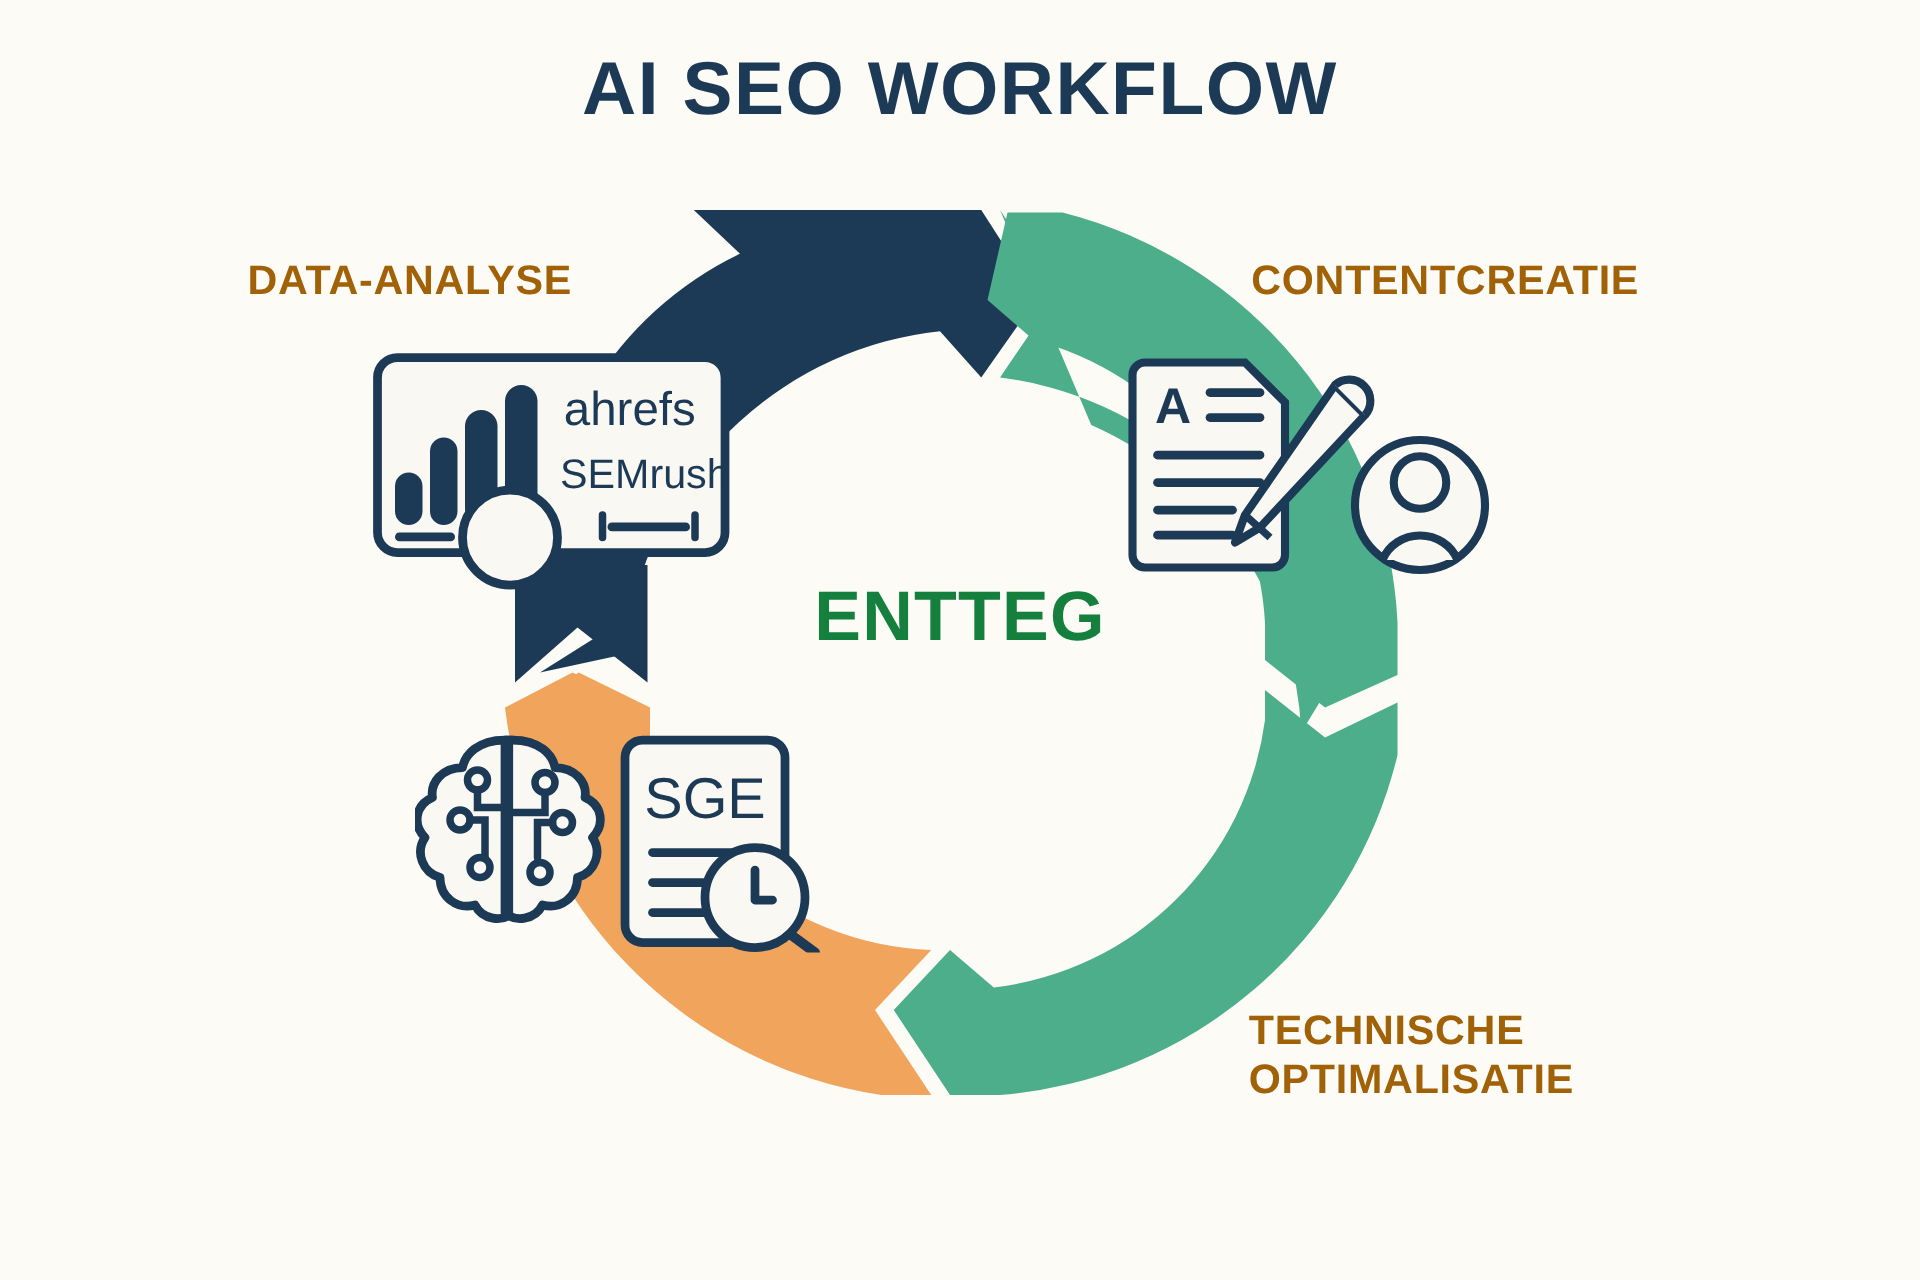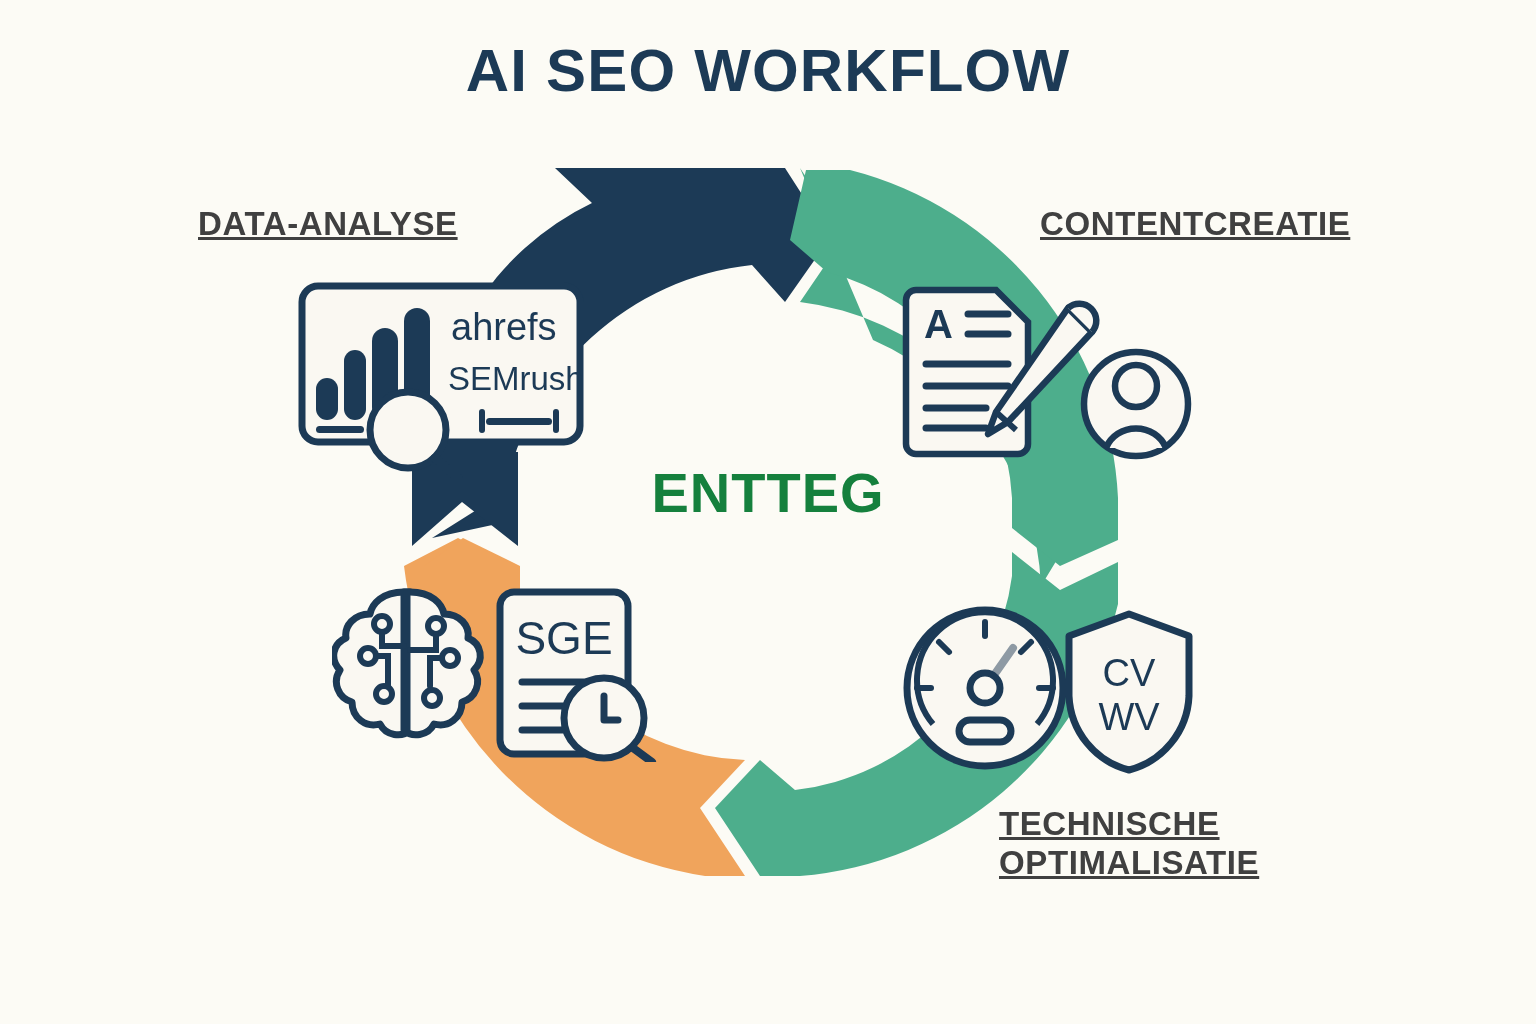--- a/index.html
+++ b/index.html
@@ -42,27 +42,26 @@
     font-size: 56px;
     font-weight: 700;
     letter-spacing: 1px;
     color: #15803d;
   }
   .qlabel {
     position: absolute;
     font-size: 33px;
     font-weight: 700;
     letter-spacing: 0.6px;
-    color: #404040;
+    color: #a16207;
     line-height: 1.17;
     white-space: pre-line;
-    text-decoration: underline;
   }
   .ql-tl { top: 205px; left: 198px; text-align: left; }
-  .ql-tr { top: 205px; left: 1040px; text-align: left; }
+  .ql-tr { top: 205px; left: 1001px; text-align: left; }
   .ql-bl { top: 805px; left: 205px; text-align: left; }
   .ql-br { top: 805px; left: 963px; text-align: left; margin-left: 36px; }
 
   .ring-svg {
     position: absolute;
     top: 0; left: 0;
     width: 1536px;
     height: 1024px;
     pointer-events: none;
   }
@@ -219,43 +218,20 @@
         </g>
 
         <g>
           <circle cx="240" cy="128" r="52" fill="#FAF8F2" stroke="#1C3A56" stroke-width="6.5"></circle>
           <circle cx="240" cy="110" r="21" fill="#FAF8F2" stroke="#1C3A56" stroke-width="6.5"></circle>
           <path d="M 210 172 a 32 30 0 0 1 60 0" fill="#FAF8F2" stroke="#1C3A56" stroke-width="6.5"></path>
         </g>
       </svg>
     </div>
 
-    <div class="icon-group ig-tech">
-      <svg width="290" height="180" viewBox="0 0 290 180">
-
-        <g>
-          <circle cx="82" cy="88" r="78" fill="#FAF8F2" stroke="#1C3A56" stroke-width="7"></circle>
-          <path d="M 30 124 a 68 68 0 1 1 104 0" fill="none" stroke="#1C3A56" stroke-width="6"></path>
-          <line x1="82" y1="22" x2="82" y2="36" stroke="#1C3A56" stroke-width="6" stroke-linecap="round"></line>
-          <line x1="36" y1="42" x2="46" y2="52" stroke="#1C3A56" stroke-width="6" stroke-linecap="round"></line>
-          <line x1="128" y1="42" x2="118" y2="52" stroke="#1C3A56" stroke-width="6" stroke-linecap="round"></line>
-          <line x1="14" y1="88" x2="28" y2="88" stroke="#1C3A56" stroke-width="6" stroke-linecap="round"></line>
-          <line x1="136" y1="88" x2="150" y2="88" stroke="#1C3A56" stroke-width="6" stroke-linecap="round"></line>
-          <line x1="82" y1="88" x2="110" y2="48" stroke="#8e9aa4" stroke-width="8" stroke-linecap="round"></line>
-          <circle cx="82" cy="88" r="15" fill="#FAF8F2" stroke="#1C3A56" stroke-width="7"></circle>
-          <rect x="56" y="120" width="52" height="22" rx="11" fill="#FAF8F2" stroke="#1C3A56" stroke-width="7"></rect>
-        </g>
-
-        <g>
-          <path d="M 226 14 L 286 36 V 96 a 80 80 0 0 1 -60 74 a 80 80 0 0 1 -60 -74 V 36 Z" fill="#FAF8F2" stroke="#1C3A56" stroke-width="7" stroke-linejoin="round"></path>
-          <text x="226" y="86" text-anchor="middle" font-family="Liberation Sans, sans-serif" font-size="38" fill="#1C3A56">CV</text>
-          <text x="226" y="130" text-anchor="middle" font-family="Liberation Sans, sans-serif" font-size="38" fill="#1C3A56">WV</text>
-        </g>
-      </svg>
-    </div>
 
     <div class="icon-group ig-monitor">
       <svg width="330" height="180" viewBox="0 0 330 180">
 
         <g>
           <path d="M 72 10 c -22 0 -32 12 -34 22 c -16 0 -26 12 -24 24 c -14 6 -16 22 -6 32
                    c -8 12 -2 28 12 32 c 0 16 14 26 28 22 c 6 12 22 14 30 6 V 10 Z" fill="#FAF8F2" stroke="#1C3A56" stroke-width="7" stroke-linejoin="round"></path>
           <path d="M 78 10 c 22 0 32 12 34 22 c 16 0 26 12 24 24 c 14 6 16 22 6 32
                    c 8 12 2 28 -12 32 c 0 16 -14 26 -28 22 c -6 12 -22 14 -30 6 V 10 Z" fill="#FAF8F2" stroke="#1C3A56" stroke-width="7" stroke-linejoin="round"></path>
           <line x1="75" y1="8" x2="75" y2="152" stroke="#1C3A56" stroke-width="7"></line>

